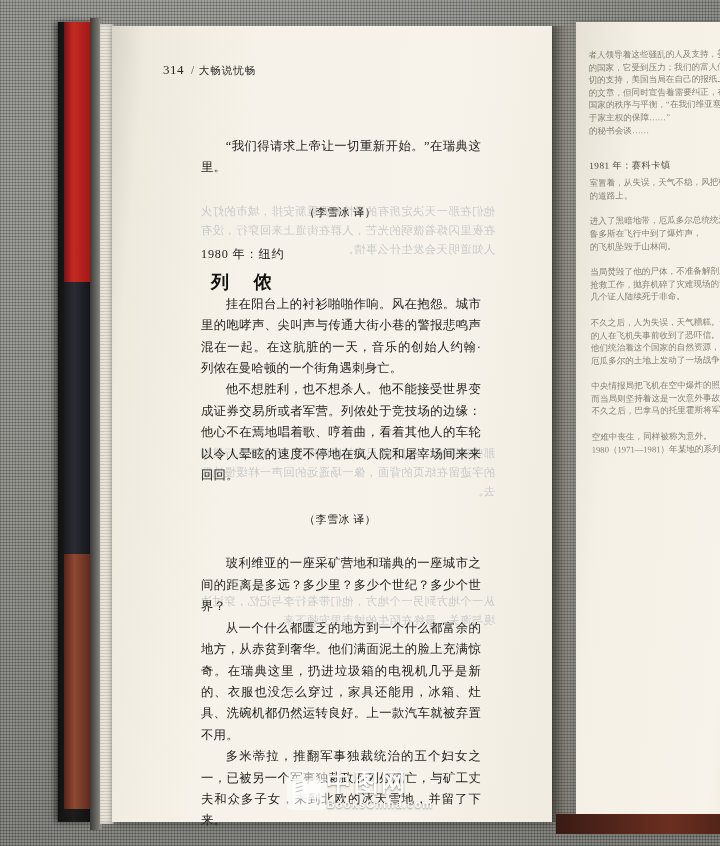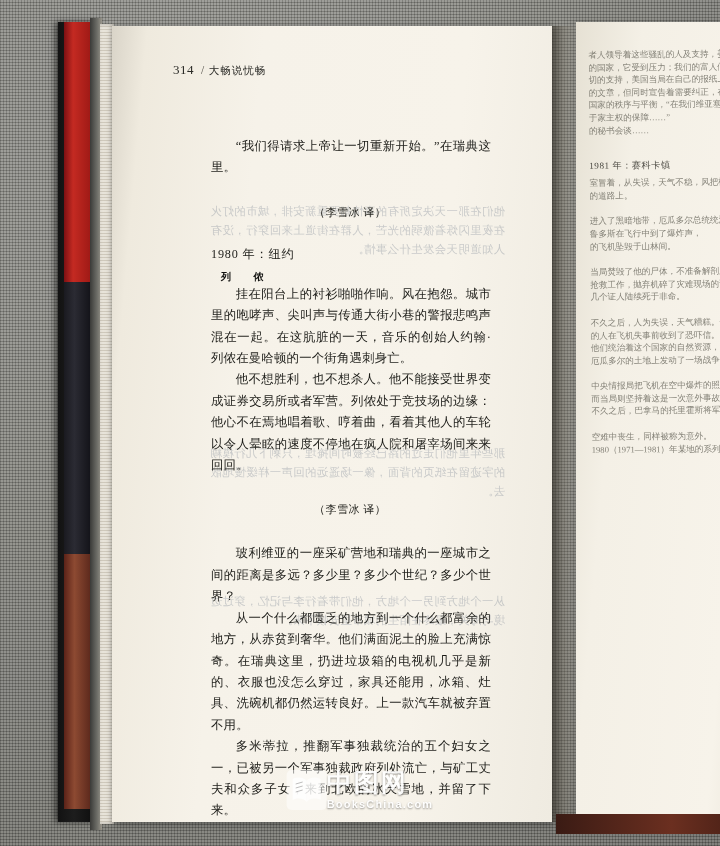--- a/index.html
+++ b/index.html
@@ -119,21 +119,21 @@
     width: 196px;
     height: 806px;
     background: linear-gradient(95deg, #e6e1d4 0%, #f4f0e6 25%, #f7f3ea 75%, #e4dfd2 100%);
     box-shadow: 2px 2px 7px rgba(0,0,0,0.3);
     overflow: hidden;
   }
 
   
   .page-inner {
     position: absolute;
-    left: 13px;
+    left: 3px;
     top: 0;
     width: 440px;
     height: 796px;
     padding: 0;
     color: #20201c;
   }
   .running-head {
     position: absolute;
     left: 48px;
     top: 36px;
@@ -187,21 +187,21 @@
     margin-top: 26px;
     text-align: left;
   }
   .sect-date {
     font-size: 12.2px;
     letter-spacing: 0.8px;
     color: #1d1d19;
   }
   .sect-title {
     margin-top: 7px;
-    font-size: 10px;
+    font-size: 18px;
     font-weight: bold;
     letter-spacing: 10px;
     text-indent: 10px;
     color: #121210;
   }
   .after-head { margin-top: 16px; }
 
   
   .rp-inner {
     position: absolute;

